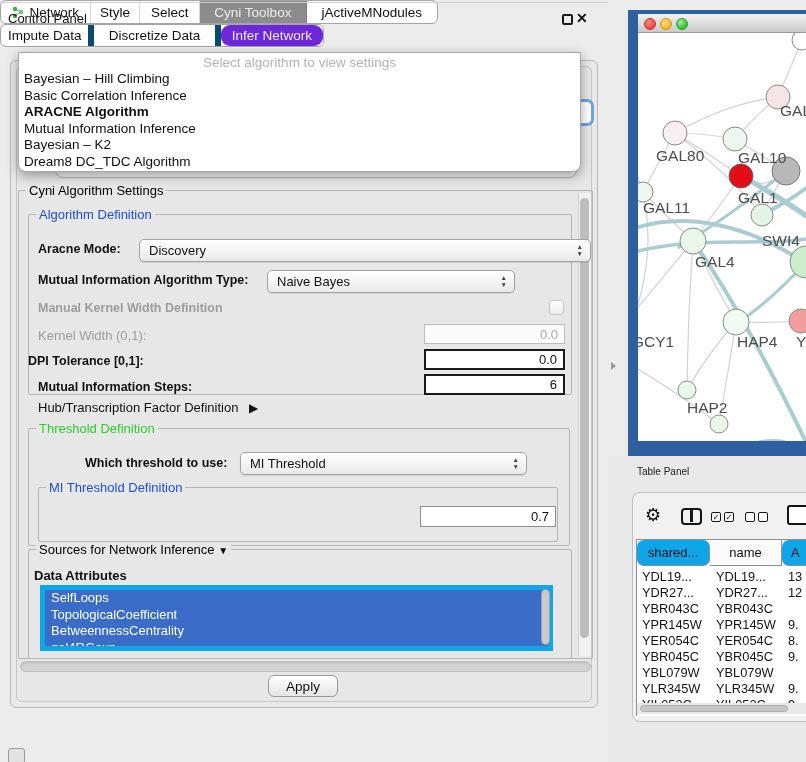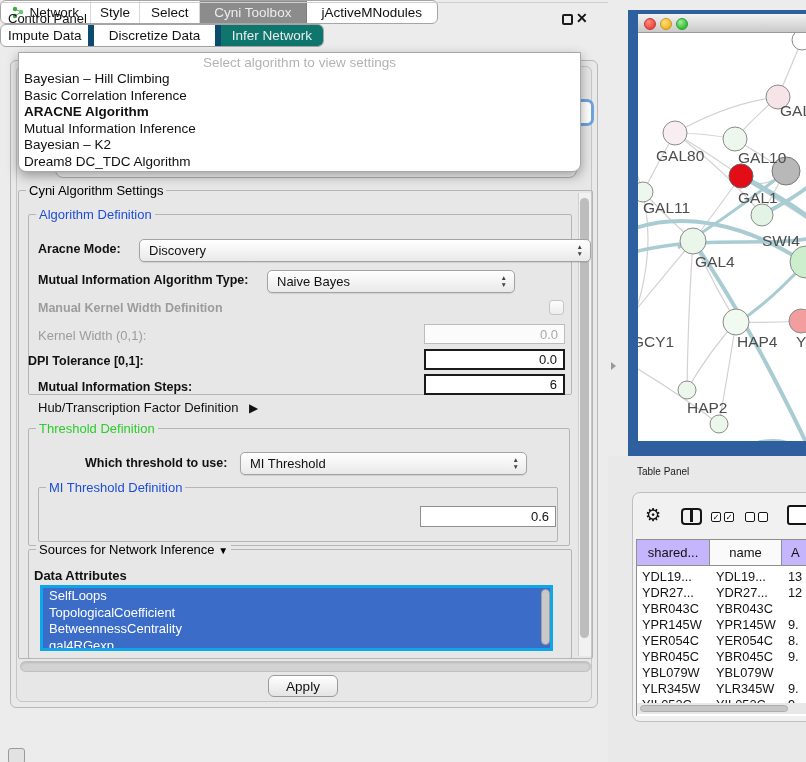--- a/index.html
+++ b/index.html
@@ -49,32 +49,32 @@
   .field { position:absolute; height:20px; background:#fff; font-size:13px; color:#111; display:flex; align-items:center; justify-content:flex-end; padding-right:6px; }
   .field.disabled { border:1px solid #bcbcbc; color:#a9a9a9; background:#fbfbfb; }
   .field.strong { border:2px solid #1a1a1a; height:21px; }
   .field.normal { border:1px solid #8f8f8f; height:21px; }
 
   .checkbox { position:absolute; width:15px; height:15px; border:1.5px solid #c4c4c4; border-radius:3.5px; background:linear-gradient(#fdfdfd,#ededed); }
 
   .vscroll-track { left:578px; top:193px; width:13px; height:463px; background:#f1f1f1; border-left:1px solid #cfcfcf; }
   .vscroll-thumb { left:580px; top:198px; width:9px; height:440px; background:#bdbdbd; border-radius:5px; }
 
-  .attr-list { left:40px; top:585px; width:513px; height:66px; background:#fff; border:3px solid #0ea5e9; overflow:hidden; }
+  .attr-list { left:40px; top:585px; width:513px; height:66px; background:#fff; border:5px solid #0ea5e9; overflow:hidden; }
   .attr-item { height:16.5px; line-height:16.5px; padding-left:6px; font-size:13px; color:#fff; background:#3a6cc8; white-space:nowrap; }
   .attr-thumb { left:541px; top:589px; width:9px; height:56px; background:#c9c9c9; border:1px solid #9f9f9f; border-radius:5px; z-index:3; }
 
   .hscroll { left:20px; top:661px; width:571px; height:11px; background:#d3d3d3; border:1px solid #c0c0c0; border-radius:6px; box-shadow:inset 0 1px 2px rgba(0,0,0,0.12); }
 
   .apply-btn { left:268px; top:675px; width:70px; height:22px; background:linear-gradient(#ffffff,#e4e4e4); border:1px solid #9a9a9a; border-radius:6px; font-size:13.5px; color:#111; display:flex; align-items:center; justify-content:center; }
 
   .bottom-tabbar { left:146px; top:707px; width:324px; height:23px; background:#fff; border:1px solid #a5a5a5; border-radius:6px; display:flex; overflow:hidden; z-index:20; }
   .btab { display:flex; align-items:center; justify-content:center; font-size:13.5px; color:#111; border-right:6px solid #0c4a6e; height:100%; }
   .btab:last-child { border-right:none; }
-  .btab.selected { background:#0f766e; color:#ececec; }
+  .btab.selected { background:#6d28d9; color:#ececec;border-radius:9px; }
 
   .dock-icon { left:8px; top:748px; width:17px; height:16px; border:1.5px solid #9a9a9a; border-radius:3px; background:#e2e2e2; }
   .sash-arrow { left:611px; top:362px; width:0; height:0; border-top:4px solid transparent; border-bottom:4px solid transparent; border-left:5px solid #9a9a9a; }
 
   
   .net-frame { left:628px; top:10px; width:178px; height:446px; background:#2e5f9e; }
   .net-titlebar { left:638px; top:14px; width:168px; height:19px; background:linear-gradient(#f2f2f2,#c9c9c9); border-bottom:1px solid #9a9a9a; }
   .light { position:absolute; top:4px; width:12px; height:12px; border-radius:50%; }
   .net-canvas { left:638px; top:33px; width:168px; height:408px; background:#fff; overflow:hidden; }
 
@@ -82,21 +82,21 @@
   .right-bg { left:608px; top:456px; width:198px; height:306px; background:#e9e9e9; }
   .tp-title { left:637px; top:466px; font-size:10px; color:#1a1a1a; }
   .tp-card { left:632px; top:492px; width:192px; height:230px; background:#f1f1f1; border:1px solid #bfbfbf; border-radius:8px; }
   .gear { left:645px; top:504px; font-size:18px; color:#111; }
   .split-icon { left:681px; top:508px; width:21px; height:17px; border:2.5px solid #151515; border-radius:4px; }
   .split-icon::after { content:""; position:absolute; left:7px; top:0; width:2.5px; height:12px; background:#151515; }
   .cb { position:absolute; width:10px; height:10px; border:1.5px solid #151515; border-radius:2px; font-size:8.5px; line-height:8px; text-align:center; color:#151515; background:#fff; }
   .clipped-icon { left:787px; top:505px; width:24px; height:20px; border:2.5px solid #151515; border-radius:3px; background:#fff; }
   .tbl-wrap { left:636px; top:539px; width:170px; height:177px; border-left:1px solid #8f8f8f; border-top:1px solid #8f8f8f; overflow:hidden; background:#fff; }
   .th { position:absolute; top:0; height:26px; font-size:13px; color:#111; display:flex; align-items:center; justify-content:center; border-right:1px solid #8f8f8f; border-bottom:1px solid #8f8f8f; }
-  .th.hl { background:#c4b5fd; }
+  .th.hl { background:#0ea5e9;border-radius:7px; }
   .th.plainbg { background:#fafafa; }
   .td { position:absolute; height:16px; font-size:12.8px; color:#141414; white-space:nowrap; line-height:16px; }
   .tp-hscroll-track { left:637px; top:703px; width:169px; height:11px; background:#e8e8e8; }
   .tp-hscroll-thumb { left:640px; top:705px; width:148px; height:7px; background:#c6c6c6; border:1px solid #adadad; border-radius:4px; }
 
   svg text { font-family:"Liberation Sans", sans-serif; }
 </style>
 </head>
 <body>
 
@@ -200,21 +200,21 @@
     <span>MI Threshold</span>
     <span class="stepper">
         <span>▲</span>
         <span>▼</span>
       </span>
   </div>
 
   <div class="abs group" style="left:38px; top:487px; width:520px; height:55px;"></div>
   <div class="legend blue" style="left:46px; top:480px;">MI Threshold Definition</div>
 
-  <div class="field normal" style="left:420px; top:506px; width:136px;">0.6</div>
+  <div class="field normal" style="left:420px; top:506px; width:136px;">0.7</div>
 
   <div class="abs group" style="left:28px; top:549px; width:544px; height:110px;"></div>
   <div class="legend" style="left:36px; top:542px;">
     <span>Sources for Network Inference</span>
     <span style="font-size:10px;"> ▼</span>
   </div>
   <div class="lbl" style="left:34px; top:568px; font-size:13px;">Data Attributes</div>
 
   <div class="abs attr-list">
     <div class="attr-item">SelfLoops</div>

